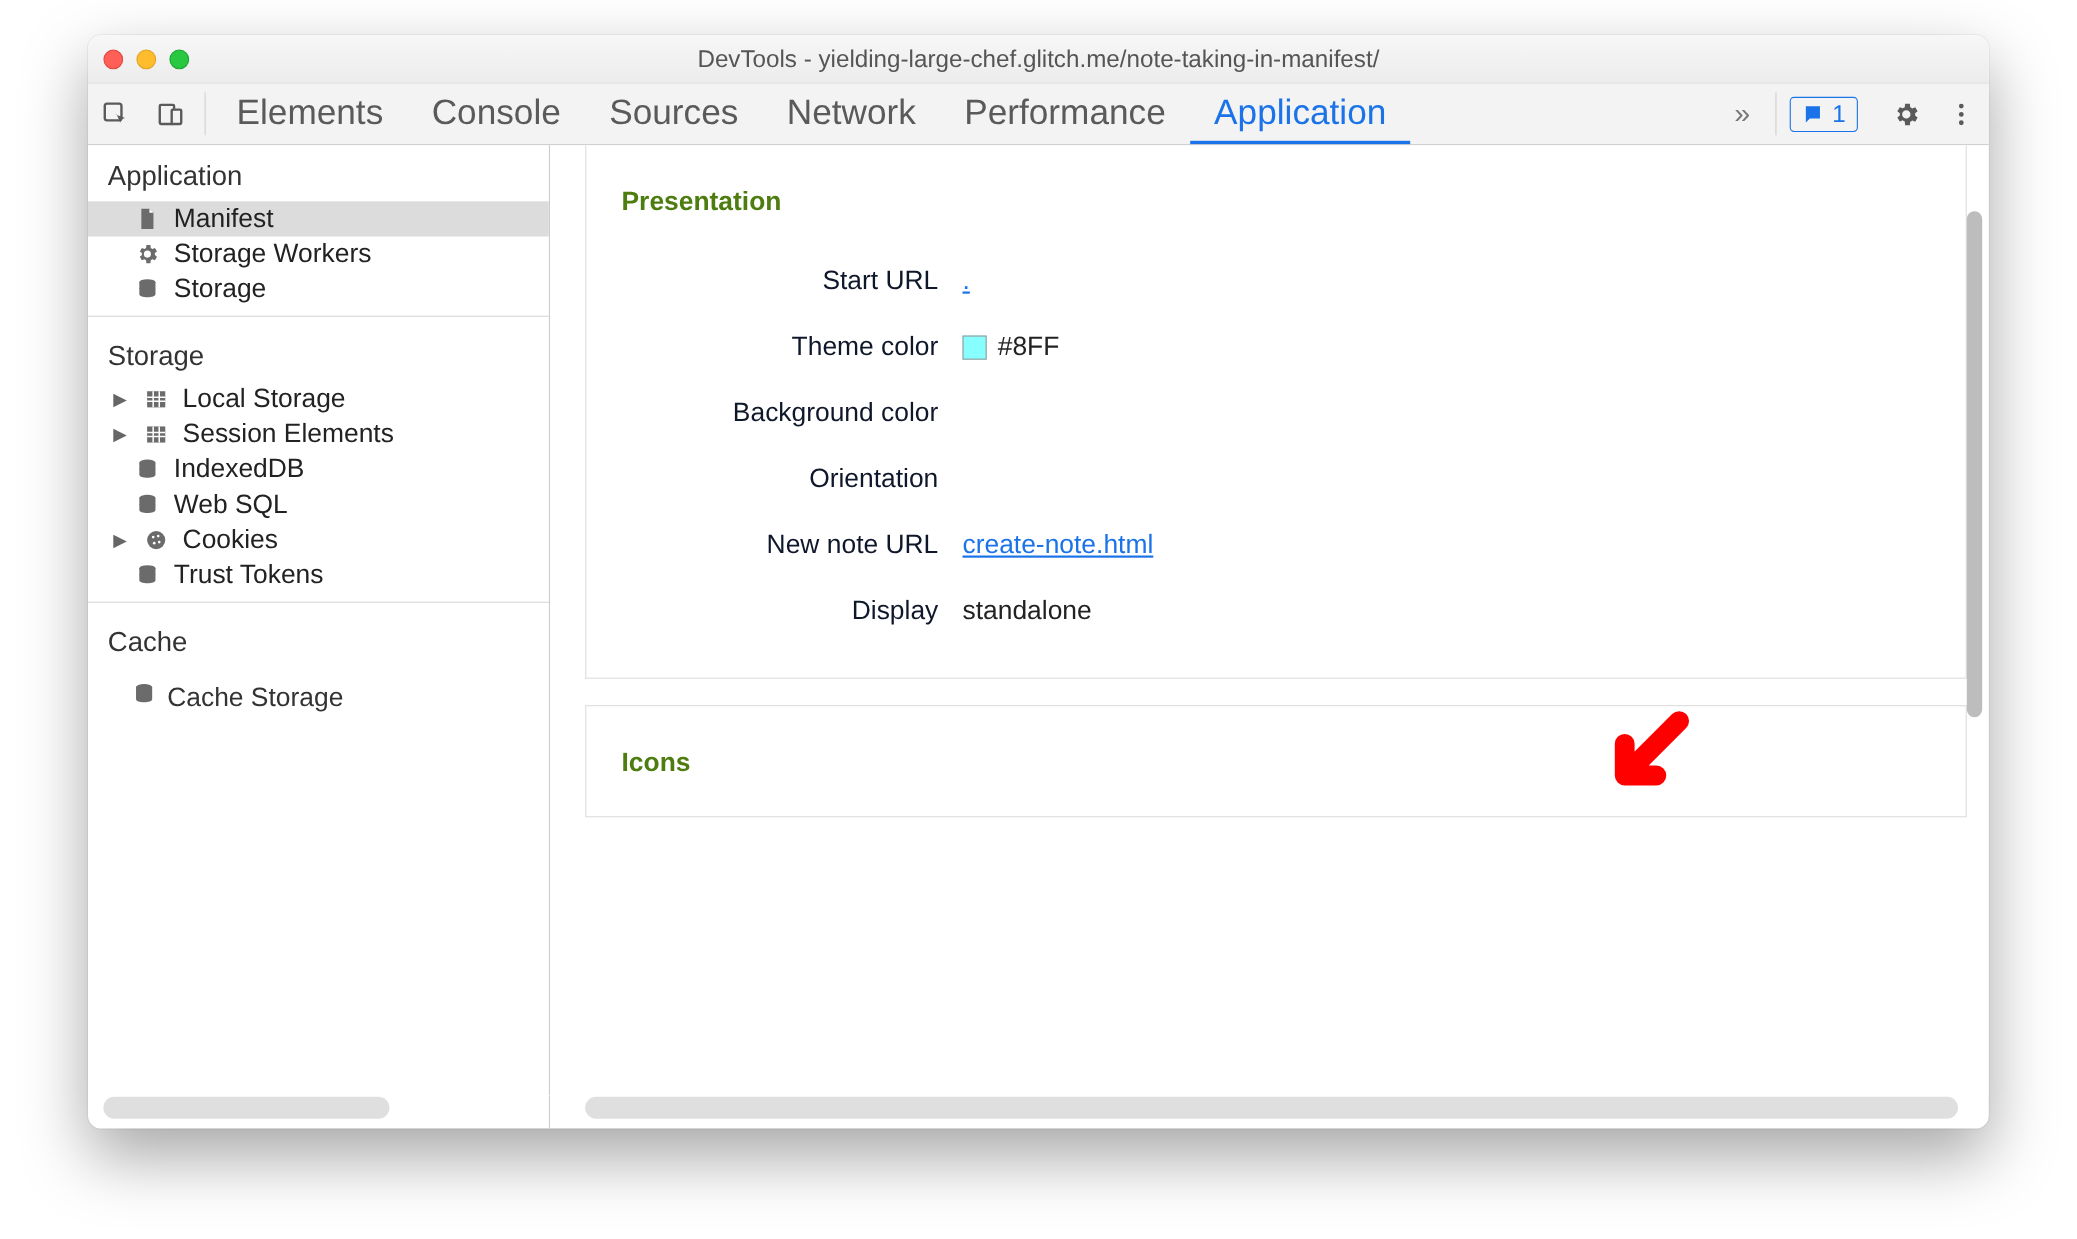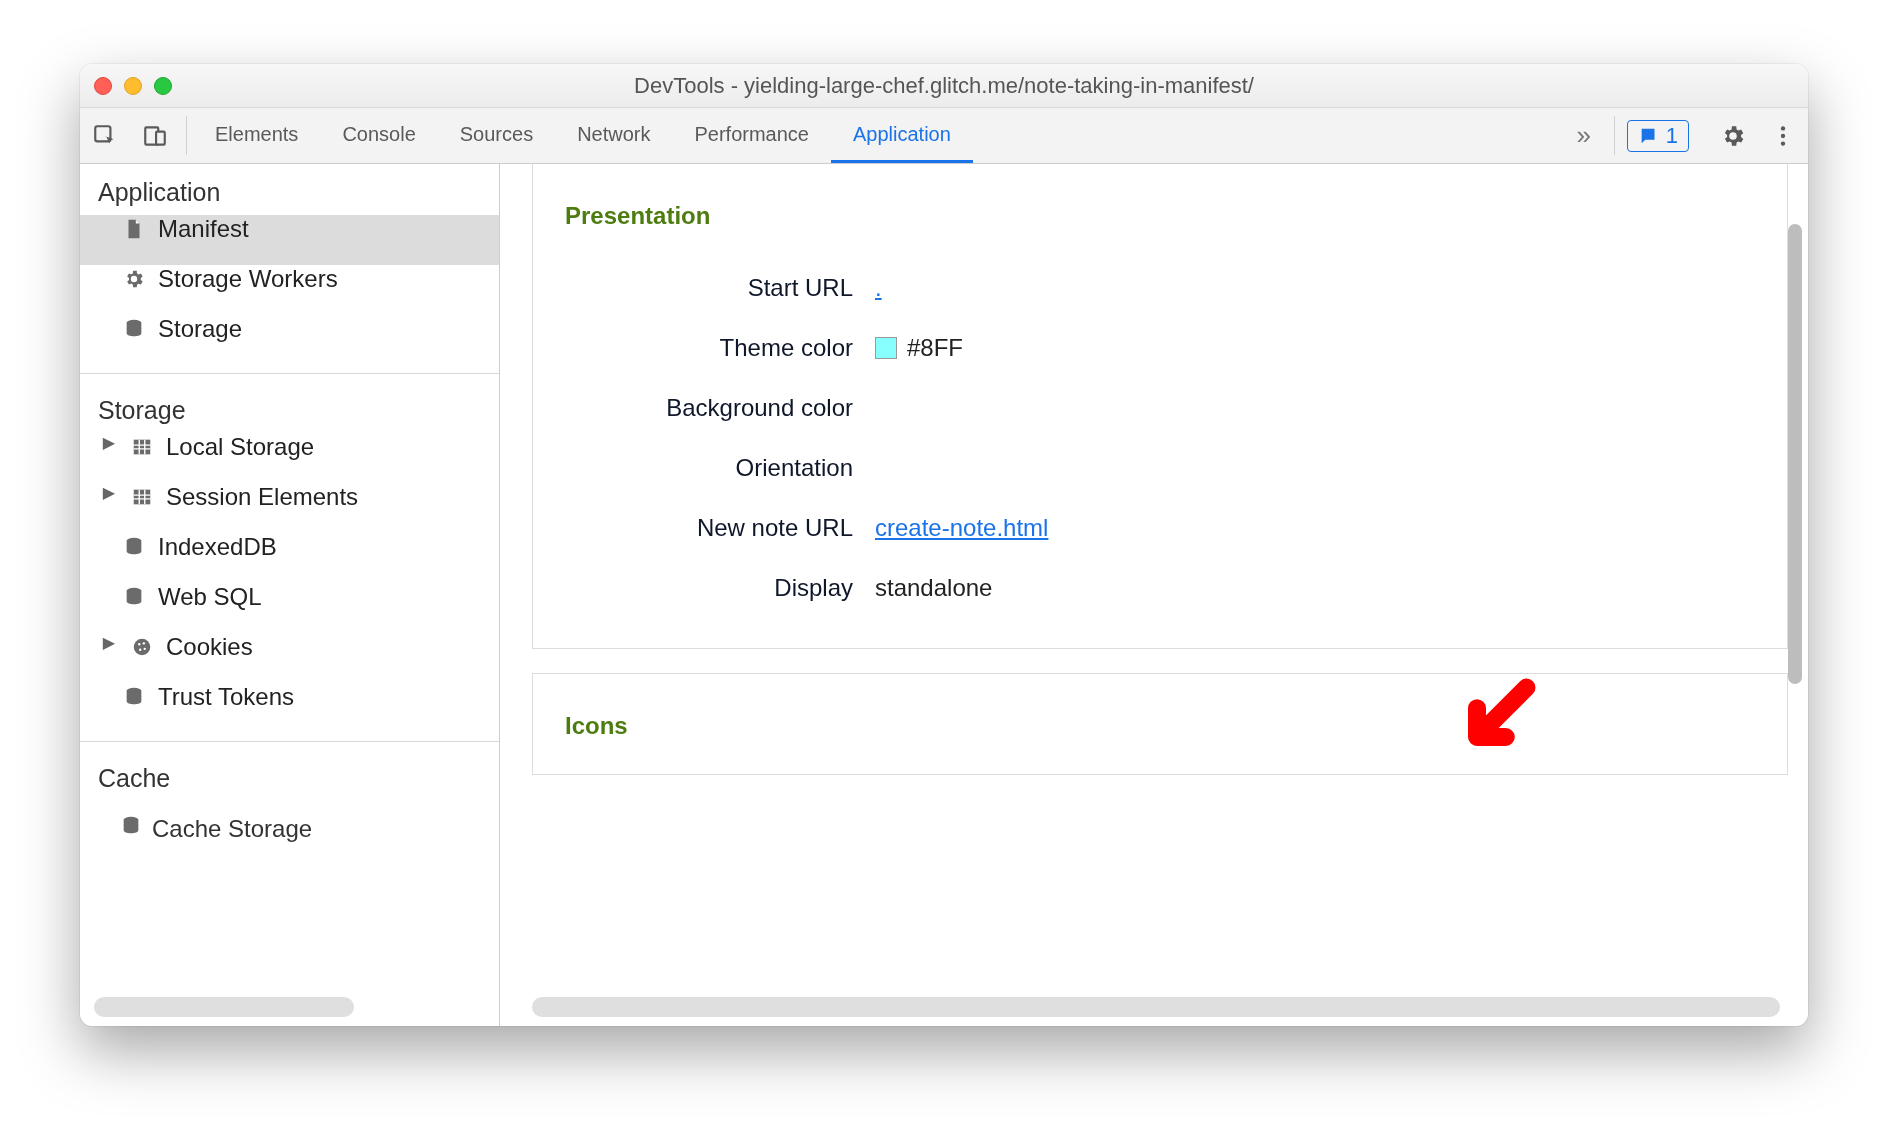--- a/index.html
+++ b/index.html
@@ -6,21 +6,21 @@
   body {
     font-family: -apple-system, BlinkMacSystemFont, "Helvetica Neue", Arial, sans-serif;
     background: #ffffff;
     font-size: 25px;
     color: #333;
   }
   .window {
     width: 1888px;
     height: 1126px;
     position: relative;
-    padding: 64px 80px 100px 80px;
+    padding: 32px 80px 100px 80px;
   }
   .inner {
     width: 100%;
     height: 100%;
     border-radius: 12px;
     box-shadow: 0 25px 60px rgba(0,0,0,0.35), 0 0 0 1px rgba(0,0,0,0.05);
     background: #fff;
     overflow: hidden;
     display: flex;
     flex-direction: column;
@@ -59,21 +59,21 @@
   }
   .toolbar .iconbtn {
     width:50px; display:flex; align-items:center; justify-content:center;
     color:#5a5a5a;
   }
   .toolbar .sep { width:1px; background:#d0d0d0; margin:8px 6px; }
   .tabs { display:flex; align-items:stretch; flex:1; }
   .tab {
     padding: 0 22px;
     display:flex; align-items:center;
-    color:#5a5a5a; font-size:20px;
+    color:#5a5a5a; font-size:32px;
     cursor:pointer;
     border-bottom:3px solid transparent;
   }
   .tab.active { color:#1a73e8; border-bottom-color:#1a73e8; }
   .toolbar .chev { width:48px; display:flex; align-items:center; justify-content:center; color:#777; font-size:26px;}
   .toolbar .badge {
     display:flex; align-items:center; gap:6px;
     border:1px solid #1a73e8; color:#1a73e8; border-radius:4px;
     padding: 2px 10px; margin: 10px 6px; font-size:22px;
   }
@@ -89,22 +89,22 @@
     padding-bottom:20px;
     position:relative;
   }
   .sidebar::-webkit-scrollbar { width:12px;}
   .section-title {
     padding: 14px 18px 8px 18px;
     color:#333; font-size:25px;
   }
   .tree {}
   .tree-item {
-    display:flex; 
-    height:50px;
+    display:flex; align-items:center;
+    height:32px;
     padding-left: 40px;
     gap:10px;
     color:#222; font-size:24px;
     cursor:pointer;
   }
   .tree-item.has-arrow { padding-left:20px;}
   .tree-item .arrow { width:18px; text-align:center; color:#666; font-size:16px;}
   .tree-item.selected { background:#dcdcdc; }
   .tree-item .ic { width:28px; height:28px; display:flex; align-items:center; justify-content:center; color:#5a5a5a;}
   .hr { height:1px; background:#d8d8d8; margin: 8px 0; }

